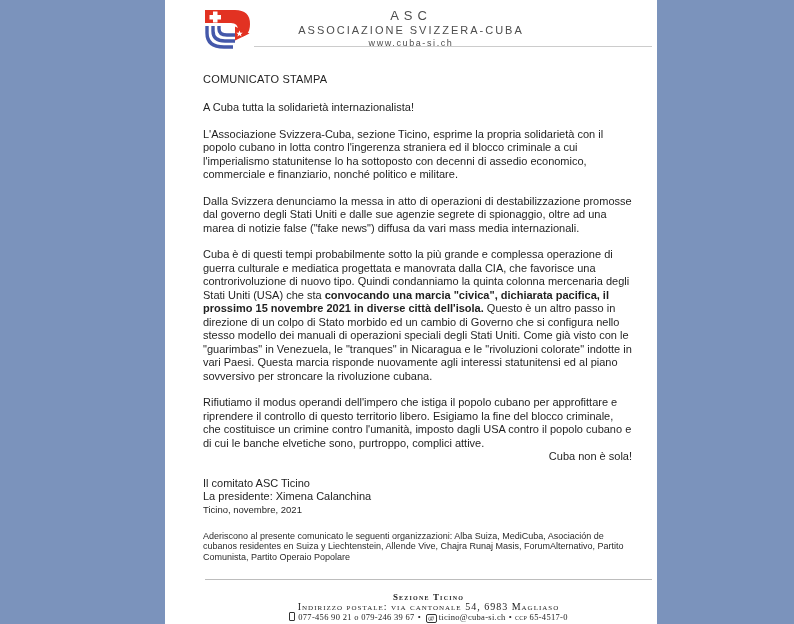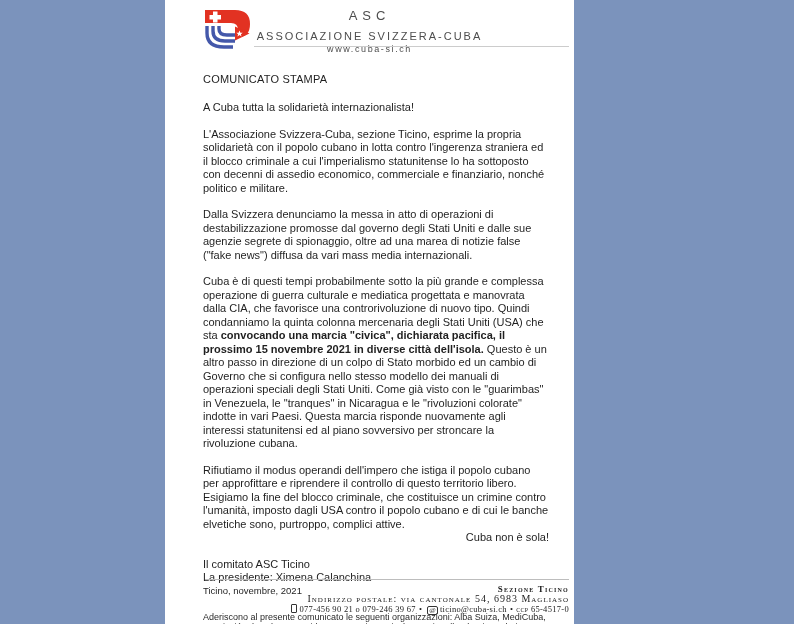--- a/index.html
+++ b/index.html
@@ -5,33 +5,33 @@
   html, body { margin: 0; padding: 0; }
   body {
     width: 794px; height: 624px;
     background: #7b93bc;
     font-family: "Liberation Sans", sans-serif;
     position: relative;
     overflow: hidden;
   }
   .paper {
     position: absolute; left: 165px; top: 0;
-    width: 409px; height: 624px;
+    width: 492px; height: 624px;
     background: #ffffff;
     box-sizing: border-box;
   }
   
   .doc-header { position: relative; height: 54px; }
   .logo {
     position: absolute; left: 37px; top: 7px;
     width: 52px; height: 46px; z-index: 2;
   }
   .header-text { text-align: center; padding-top: 9px; color: #4d4d4d; }
   .acronym   { font-size: 13px; letter-spacing: 5px; line-height: 13px; }
-  .org-name  { font-size: 11px; letter-spacing: 2px; line-height: 12px; margin-top: 8px; }
+  .org-name  { font-size: 11px; letter-spacing: 2px; line-height: 12px; margin-top: 2px; }
   .website   { font-size: 9px;  letter-spacing: 1.6px; line-height: 10px; margin-top: 2px; }
   .header-rule {
     position: absolute; left: 85px; right: 5px; top: 46px;
     border-top: 1px solid #cccccc; height: 0;
   }
   
   .content {
     padding: 0 25px 0 38px;
     color: #1f1f1f;
     font-size: 11px; line-height: 13.5px;
@@ -45,24 +45,24 @@
   .sig-line { margin: 0; }
   .sig-small { font-size: 9.5px; line-height: 12px; }
   .adhesion {
     margin-top: 15px;
     font-size: 9px; line-height: 10.5px; color: #2a2a2a;
   }
   
   .doc-footer {
     position: absolute; left: 40px; right: 5px; top: 579px;
     border-top: 1px solid #bdbdbd;
-    text-align: right;
+    text-align: center;
     font-family: "Liberation Serif", serif;
     color: #222222;
-    padding-top: 4px;
+    padding-top: 12px;
   }
   .footer-line1 {
     font-weight: bold; font-size: 9px; line-height: 10px;
     font-variant: small-caps; letter-spacing: 1.2px;
   }
   .footer-line2 {
     font-size: 10px; line-height: 10px;
     font-variant: small-caps; letter-spacing: 1px; font-family: Liberation Serif, serif;
   }
   .footer-line3 { font-size: 8.5px; line-height: 11px; letter-spacing: 0.3px; }

